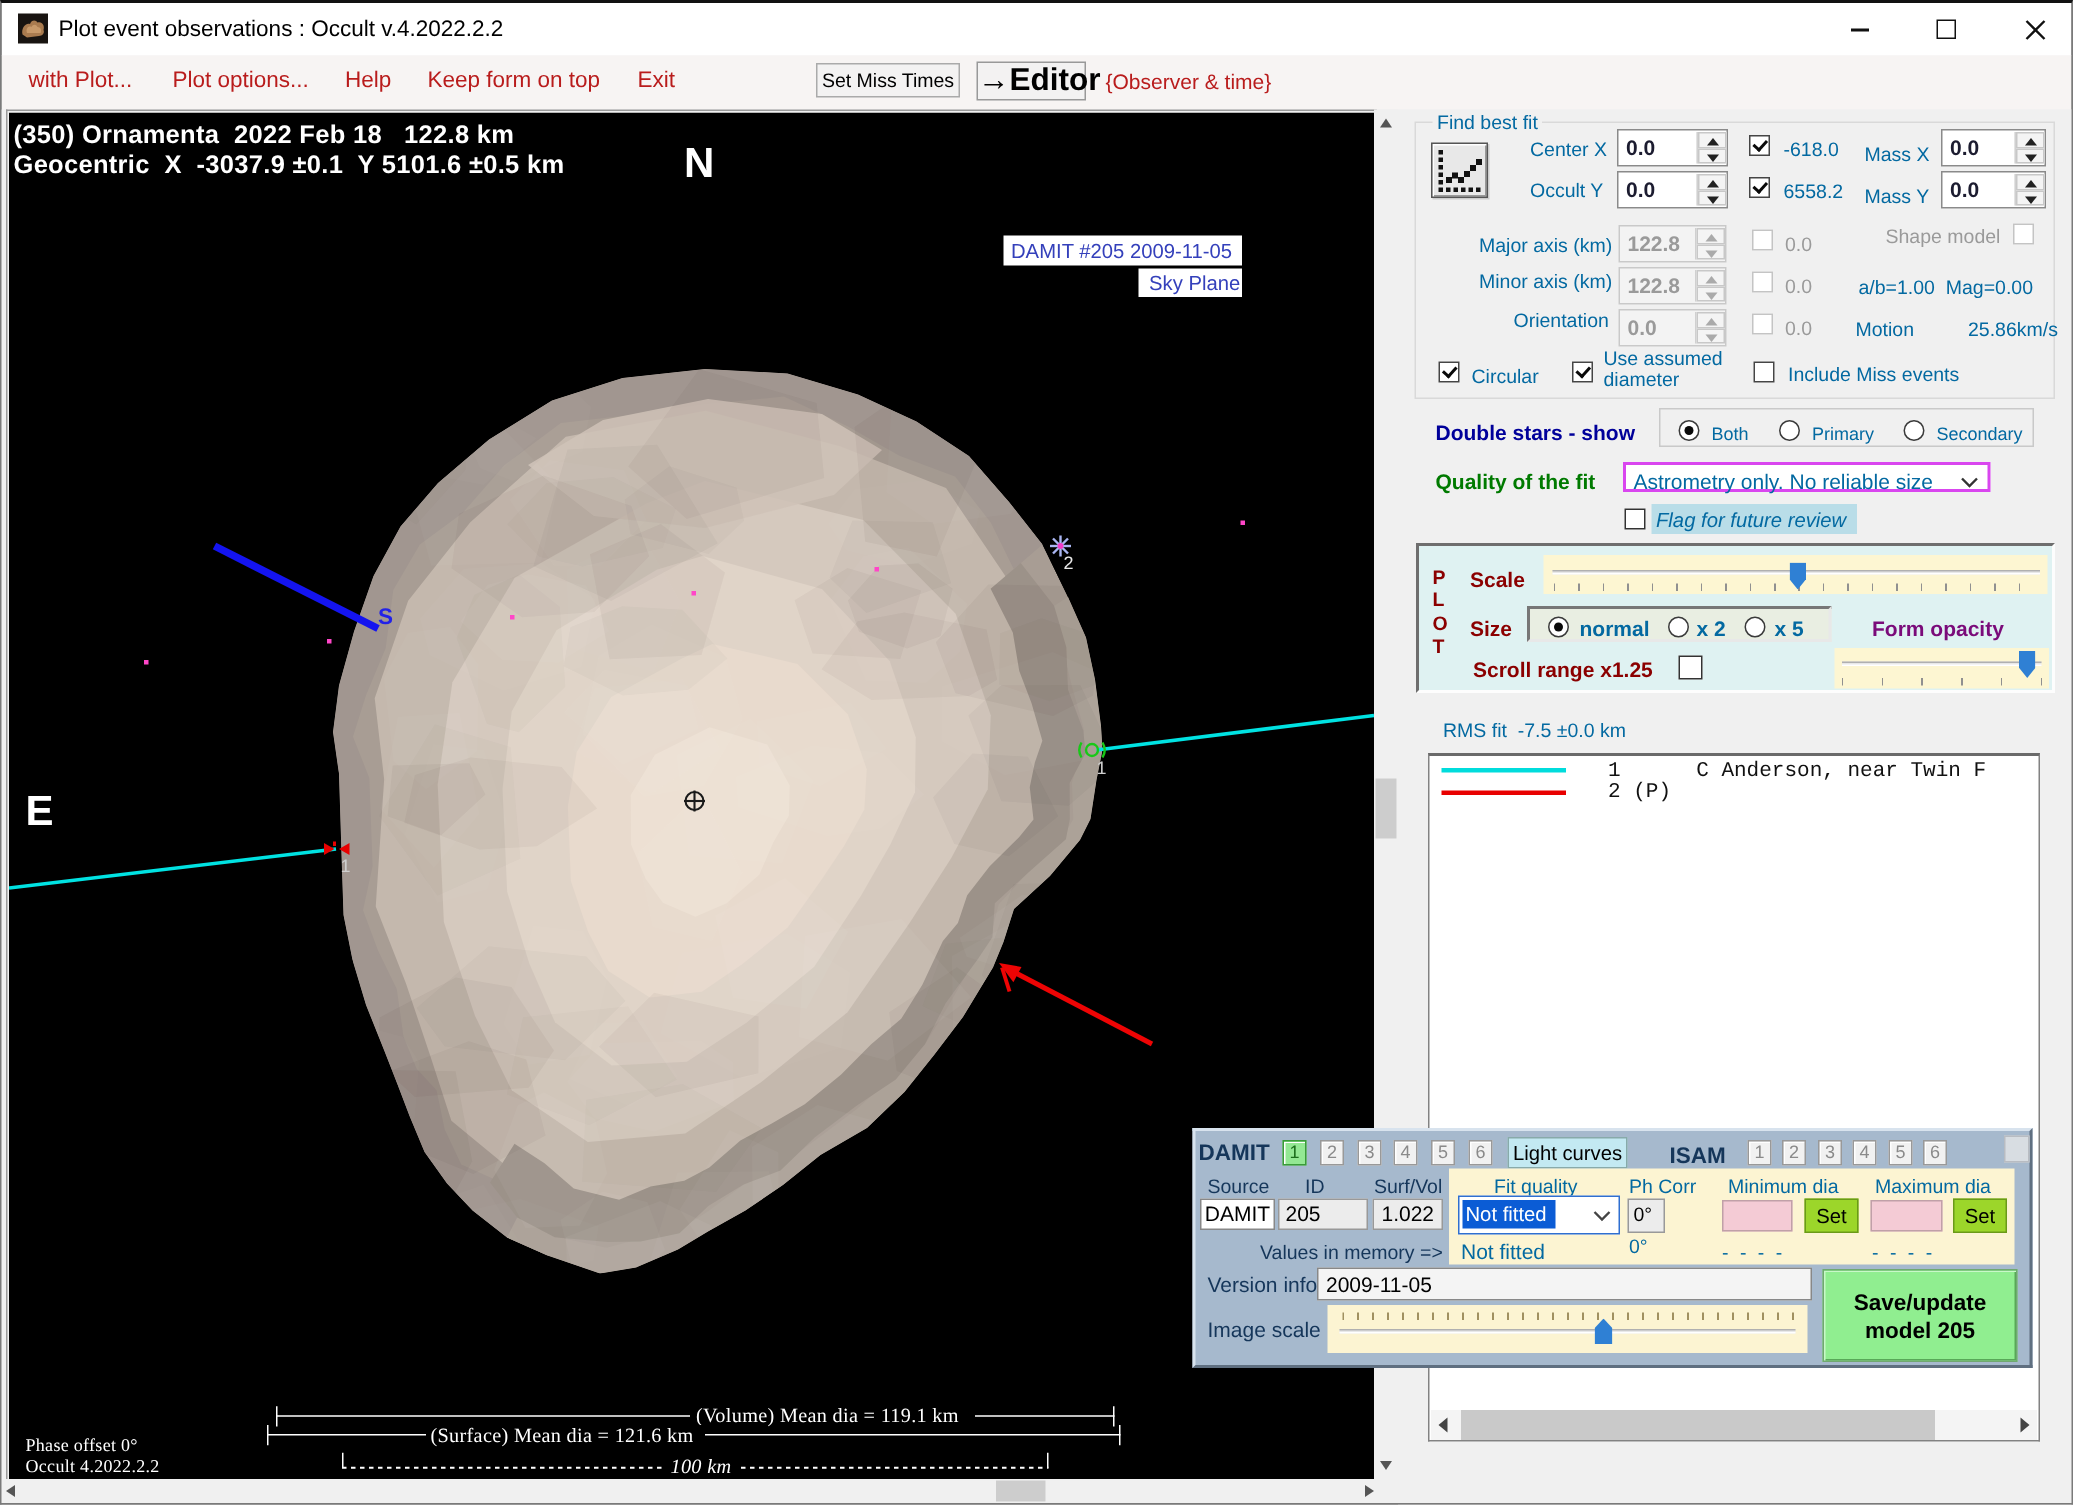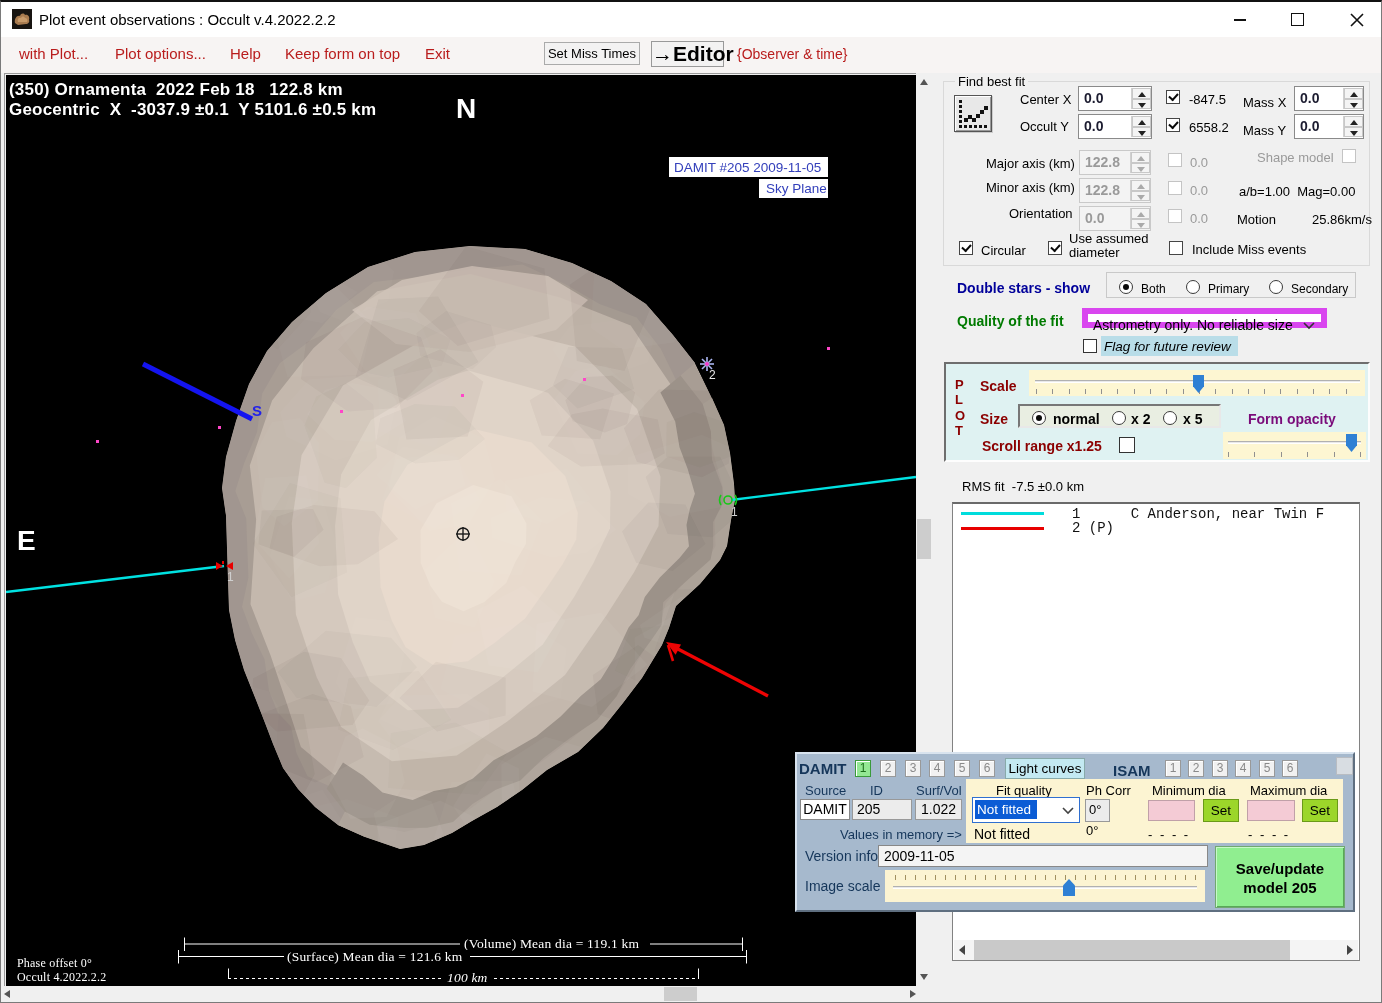--- a/index.html
+++ b/index.html
@@ -26,21 +26,21 @@
   border:1px solid #aaa; text-align:center; }
 
 #plotframe { position:absolute; left:2px; top:73px; width:930px; height:929px; background:#f0f0f0; }
 #plotsvg { position:absolute; left:6px; top:75px; }
 
 .sb { position:absolute; background:#f0f0f0; }
 .sbthumb { position:absolute; background:#cdcdcd; }
 .arr { position:absolute; width:0; height:0; }
 
 #rightpanel { position:absolute; left:932px; top:73px; width:450px; height:930px; background:#f0f0f0; }
-.lbl { position:absolute; font-size:13px; color:#000000; white-space:nowrap; }
+.lbl { position:absolute; font-size:13px; color:#0369a1; white-space:nowrap; }
 .groupbox { position:absolute; border:1px solid #d9d9d9; }
 .spinbox { position:absolute; background:#fff; border:1px solid #8a8a8a; }
 .spinbox .val { position:absolute; left:5px; top:3px; font-size:14px; font-weight:600; color:#1c1c30; }
 .spinbox.dis { background:#f3f3f3; border-color:#c9c9c9; }
 .spinbox.dis .val { color:#9a9a9a; }
 .spinbtns { position:absolute; right:1px; top:1px; bottom:1px; width:19px; background:#f0f0f0;
   border-left:1px solid #d0d0d0; }
 .spinup { position:absolute; left:0; top:0; width:19px; height:50%; background:#f4f4f4; border:1px solid #c8c8c8; }
 .spindn { position:absolute; left:0; bottom:0; width:19px; height:50%; background:#f4f4f4; border:1px solid #c8c8c8; }
 .spinup::after { content:""; position:absolute; left:5px; top:3px; width:0; height:0;
@@ -336,21 +336,21 @@
 </div>
 <div class="lbl" style="left:1020px; top:92px;">Center X</div>
 <div class="spinbox" style="left:1078px; top:86px; width:74px; height:25px;">
     <div class="val">0.0</div>
     <div class="spinbtns">
       <div class="spinup"></div>
       <div class="spindn"></div>
     </div>
   </div>
 <div class="cb on" style="left:1166px; top:90px;"></div>
-<div class="lbl" style="left:1189px; top:92px;">-847.5</div>
+<div class="lbl" style="left:1189px; top:92px;">-618.0</div>
 <div class="lbl" style="left:1243px; top:95px;">Mass X</div>
 <div class="spinbox" style="left:1294px; top:86px; width:70px; height:25px;">
     <div class="val">0.0</div>
     <div class="spinbtns">
       <div class="spinup"></div>
       <div class="spindn"></div>
     </div>
   </div>
 <div class="lbl" style="left:1020px; top:119px;">Occult Y</div>
 <div class="spinbox" style="left:1078px; top:114px; width:74px; height:25px;">
@@ -416,21 +416,21 @@
 <div class="lbl" style="left:957px; top:280px; color:#00009a; font-weight:bold; font-size:14px;">Double stars - show</div>
 <div class="groupbox" style="left:1106px; top:272px; width:250px; height:26px; border-color:#c9c9c9;"></div>
 <div class="rad on" style="left:1119px; top:280px;"></div>
 <div class="lbl" style="left:1141px; top:282px; font-size:12px;">Both</div>
 <div class="rad" style="left:1186px; top:280px;"></div>
 <div class="lbl" style="left:1208px; top:282px; font-size:12px;">Primary</div>
 <div class="rad" style="left:1269px; top:280px;"></div>
 <div class="lbl" style="left:1291px; top:282px; font-size:12px;">Secondary</div>
 
 <div class="lbl" style="left:957px; top:313px; color:#007a00; font-weight:bold; font-size:14px;">Quality of the fit</div>
-<div class="abs" style="left:1082px; top:308px; width:245px; height:20px; background:#fff; border:6px solid #d946ef;">
+<div class="abs" style="left:1082px; top:308px; width:245px; height:20px; background:#fff; border:2px solid #d946ef;">
   <div class="lbl" style="left:5px; top:3px; font-size:14px;">Astrometry only. No reliable size</div>
   <svg style="position:absolute; right:6px; top:8px;" width="12" height="8">
       <path d="M1 1 L6 6 L11 1" stroke="#333" stroke-width="1.6" fill="none"></path>
     </svg>
 </div>
 <div class="cb" style="left:1083px; top:339px; border-color:#333;"></div>
 <div class="abs" style="left:1101px; top:336px; width:137px; height:20px; background:#b9dde8;"></div>
 <div class="lbl" style="left:1104px; top:339px; font-style:italic; font-size:13.5px;">Flag for future review</div>
 
 <div class="abs" style="left:944px; top:362px; width:426px; height:100px; background:#dff2f2; border:2px solid; border-color:#6e6e6e #fdfdfd #fdfdfd #6e6e6e;"></div>

